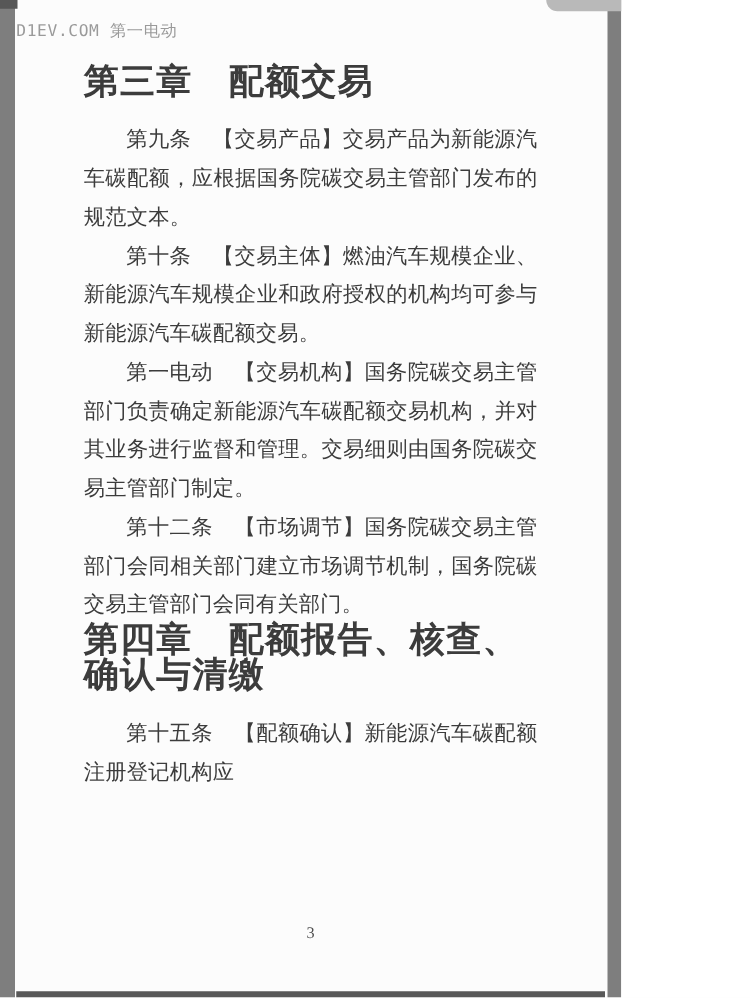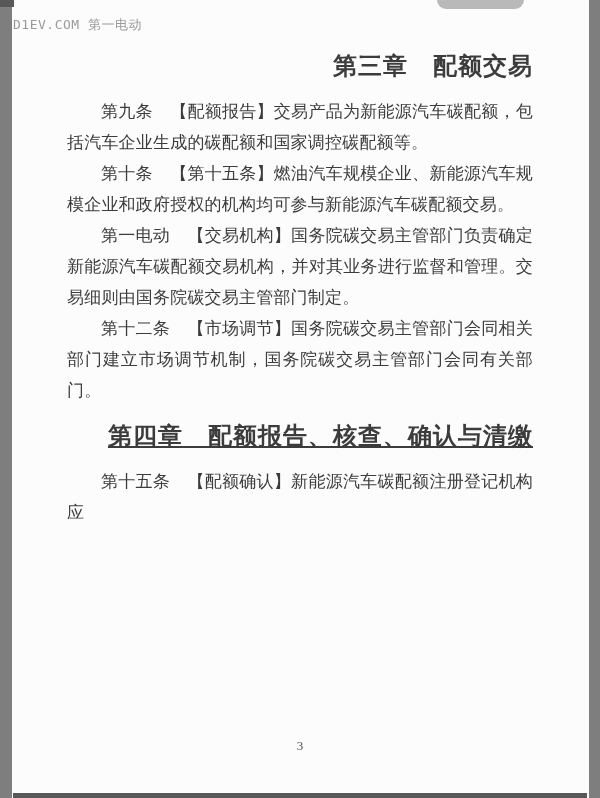--- a/index.html
+++ b/index.html
@@ -1,18 +1,18 @@
 <!DOCTYPE html>
 <html><head>
 <meta charset="utf-8">
 <style>
   html,body { margin:0; padding:0; }
   .screen {
     position: relative;
-    width: 600px;
+    width: 497px;
     height: 798px;
     background: #fcfcfc;
     overflow: hidden;
     font-family: "Liberation Serif", "DejaVu Serif", serif;
   }
   .strip-left {
     position: absolute; left: 0; top: 0; bottom: 0;
     width: 12px; background: #7e7e7e;
   }
   .strip-right {
@@ -43,30 +43,28 @@
   }
   .doc {
     position: absolute;
     left: 67px; right: 67px; top: 52px;
     color: #3c3c3c;
     font-size: 17px;
     line-height: 31px;
     text-align: justify;
   }
   .chapter-heading {
-    font-size: 24px;
+    font-size: 28px;
     font-weight: bold;
     line-height: 28px;
-    text-align: right;
+    text-align: left;
     margin: 0 0 16px 0;
     letter-spacing: 1px;
   }
   .chapter-heading.second {
-    margin-top: 16px;
-    text-decoration: underline;
   }
   .article {
     margin: 0;
     text-indent: 2em;
     letter-spacing: 0.2px;
   }
   .page-number {
     position: absolute; left: 0; right: 0; top: 738px;
     text-align: center;
     font-size: 13px;
@@ -83,23 +81,23 @@
   <div class="corner-dark"></div>
   <div class="bottom-band"></div>
   <div class="top-tab"></div>
 
   <div class="watermark">D1EV.COM 第一电动</div>
 
   <div class="doc">
 
     <h2 class="chapter-heading">第三章　配额交易</h2>
 
-    <p class="article">第九条　【配额报告】交易产品为新能源汽车碳配额，包括汽车企业生成的碳配额和国家调控碳配额等。</p>
+    <p class="article">第九条　【交易产品】交易产品为新能源汽车碳配额，应根据国务院碳交易主管部门发布的规范文本。</p>
 
-    <p class="article">第十条　【第十五条】燃油汽车规模企业、新能源汽车规模企业和政府授权的机构均可参与新能源汽车碳配额交易。</p>
+    <p class="article">第十条　【交易主体】燃油汽车规模企业、新能源汽车规模企业和政府授权的机构均可参与新能源汽车碳配额交易。</p>
 
     <p class="article">第一电动　【交易机构】国务院碳交易主管部门负责确定新能源汽车碳配额交易机构，并对其业务进行监督和管理。交易细则由国务院碳交易主管部门制定。</p>
 
     <p class="article">第十二条　【市场调节】国务院碳交易主管部门会同相关部门建立市场调节机制，国务院碳交易主管部门会同有关部门。</p>
 
     <h2 class="chapter-heading second">第四章　配额报告、核查、确认与清缴</h2>
 
 
 
     <p class="article">第十五条　【配额确认】新能源汽车碳配额注册登记机构应</p>

